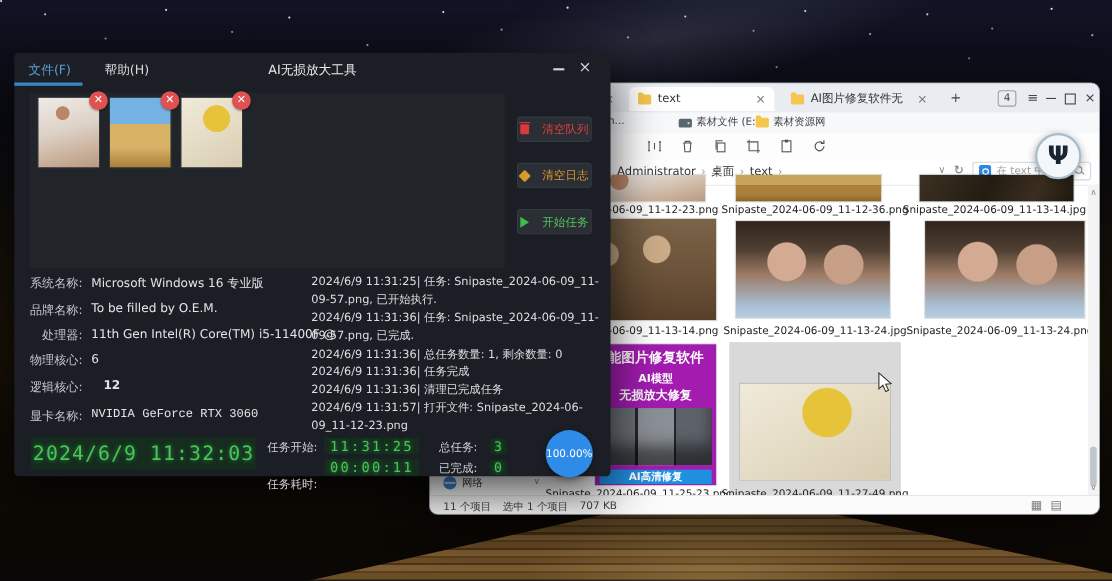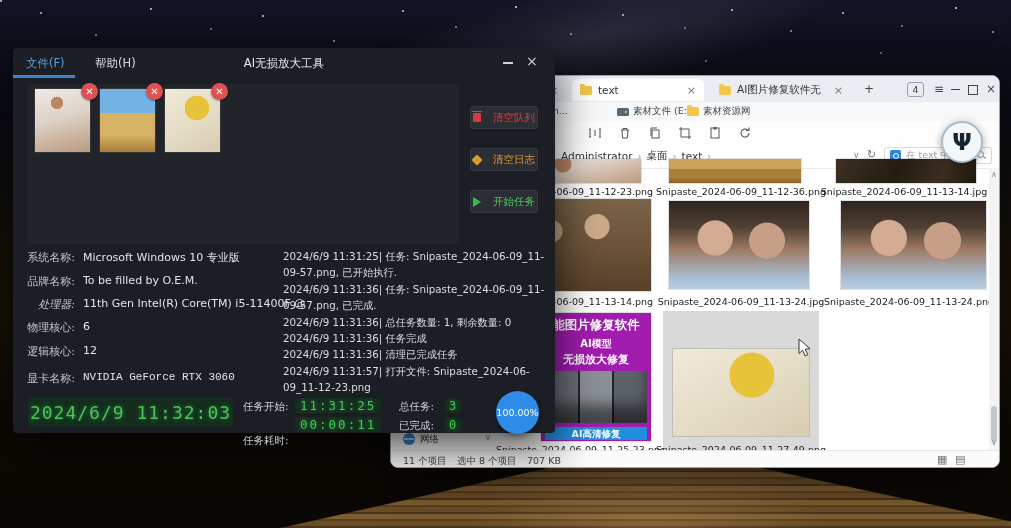--- a/index.html
+++ b/index.html
@@ -239,21 +239,21 @@
   </div>
 
   <div class="abs" style="left:12px;top:355px;height:16px;display:flex;align-items:center;gap:5px;font-size:9.5px;color:#333;">
     <span class="globe-ico"></span>
     <span>网络</span>
   </div>
   <span class="abs" style="left:94px;top:357px;color:#888;font-size:8px;">∨</span>
 
   <div class="statusbar abs">
     <span class="abs" style="left:12px;top:4px;">11 个项目</span>
-    <span class="abs" style="left:66px;top:4px;">选中 8 个项目</span>
+    <span class="abs" style="left:66px;top:4px;">选中 1 个项目</span>
     <span class="abs" style="left:136px;top:4px;">707 KB</span>
     <span class="abs viewico" style="left:546px;">▦</span>
     <span class="abs viewico" style="left:564px;">▤</span>
   </div>
 </div>
 
 <div id="app" class="abs">
 
   <span class="abs menu-item menu-file" style="left:13px;">文件(F)</span>
   <div class="menu-underline abs"></div>
@@ -278,29 +278,29 @@
   <div class="abs abtn" style="top:100px;">
     <span class="ico-broom"></span>
     <span class="txt-orange">清空日志</span>
   </div>
   <div class="abs abtn" style="top:142px;">
     <span class="ico-play"></span>
     <span class="txt-green">开始任务</span>
   </div>
 
   <div class="abs info-label" style="left:4px;top:202px;">系统名称:</div>
-  <div class="abs info-value" style="left:70px;top:202px;">Microsoft Windows 10 专业版</div>
+  <div class="abs info-value" style="left:70px;top:202px;">Microsoft Windows 16 专业版</div>
   <div class="abs info-label" style="left:4px;top:226px;">品牌名称:</div>
   <div class="abs info-value" style="left:70px;top:226px;">To be filled by O.E.M.</div>
-  <div class="abs info-label" style="left:4px;top:249px;font-style:italic;">处理器:</div>
+  <div class="abs info-label" style="left:4px;top:249px;">处理器:</div>
   <div class="abs info-value" style="left:70px;top:249px;">11th Gen Intel(R) Core(TM) i5-11400F @</div>
   <div class="abs info-label" style="left:4px;top:272px;">物理核心:</div>
   <div class="abs info-value" style="left:70px;top:272px;">6</div>
   <div class="abs info-label" style="left:4px;top:296px;">逻辑核心:</div>
-  <div class="abs info-value" style="left:70px;top:296px;">12</div>
+  <div class="abs info-value" style="left:81px;top:296px;font-weight:bold;">12</div>
   <div class="abs info-label" style="left:4px;top:323px;">显卡名称:</div>
   <div class="abs info-value" style="left:70px;top:323px;font-family:Liberation Mono, monospace;">NVIDIA GeForce RTX 3060</div>
 
   <div class="logbox abs">
     <div>2024/6/9 11:31:25| 任务: Snipaste_2024-06-09_11-09-57.png, 已开始执行.</div>
     <div>2024/6/9 11:31:36| 任务: Snipaste_2024-06-09_11-09-57.png, 已完成.</div>
     <div>2024/6/9 11:31:36| 总任务数量: 1, 剩余数量: 0</div>
     <div>2024/6/9 11:31:36| 任务完成</div>
     <div>2024/6/9 11:31:36| 清理已完成任务</div>
     <div>2024/6/9 11:31:57| 打开文件: Snipaste_2024-06-09_11-12-23.png</div>

